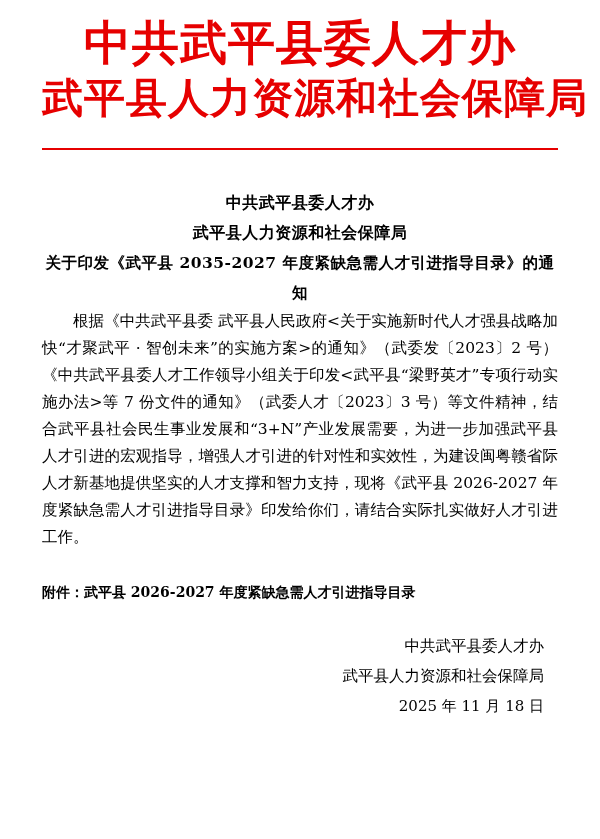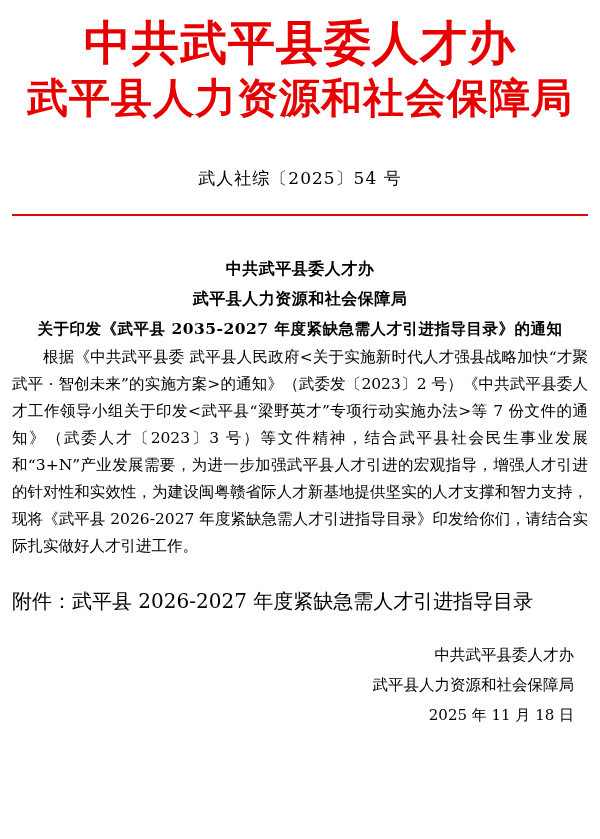--- a/index.html
+++ b/index.html
@@ -12,21 +12,21 @@
     background: #ffffff;
     font-family: "Liberation Serif", "DejaVu Serif", serif;
     color: #000000;
     overflow: hidden;
   }
   .page {
     position: relative;
     width: 600px;
     height: 839px;
     box-sizing: border-box;
-    padding: 0 12px;
+    padding: 0 42px;
   }
   .letterhead {
     text-align: center;
     padding-top: 14px;
   }
   .letterhead .lh-line {
     color: #e60000;
     font-weight: bold;
     font-family: "DejaVu Serif", "Liberation Serif", serif;
     letter-spacing: 1px;
@@ -77,23 +77,23 @@
     margin-top: 0;
     font-size: 15.5px;
     line-height: 27px;
     text-align: justify;
     text-justify: inter-ideograph;
     text-indent: 2em;
     font-family: "DejaVu Serif", "Liberation Serif", serif;
   }
   .attachment {
     margin-top: 28px;
-    font-size: 20px;
+    font-size: 14px;
     line-height: 26px;
-    font-weight: normal;
+    font-weight: bold;
     font-family: "DejaVu Serif", "Liberation Serif", serif;
   }
   .signature {
     margin-top: 26px;
     text-align: right;
     font-family: "DejaVu Serif", "Liberation Serif", serif;
   }
   .signature .sig-line {
     font-size: 15.5px;
     line-height: 30px;
@@ -108,21 +108,20 @@
 </head>
 <body>
 
 <div class="page">
 
   <div class="letterhead">
     <div class="lh-line lh-line-1">中共武平县委人才办</div>
     <div class="lh-line lh-line-2">武平县人力资源和社会保障局</div>
   </div>
 
-  <div class="doc-number">武人社综〔2025〕54 号</div>
 
   <div class="red-rule"></div>
 
   <div class="title-block">
     <div class="t-line t-line-1">中共武平县委人才办</div>
     <div class="t-line t-line-2">武平县人力资源和社会保障局</div>
     <div class="t-line t-line-3">关于印发《武平县 2035-2027 年度紧缺急需人才引进指导目录》的通知</div>
   </div>
 
 

